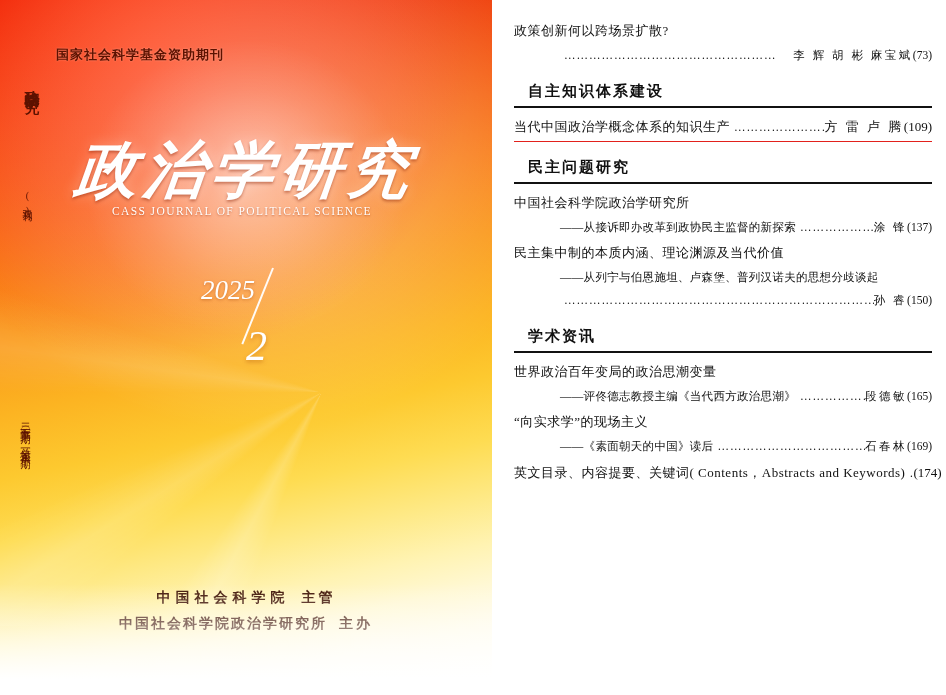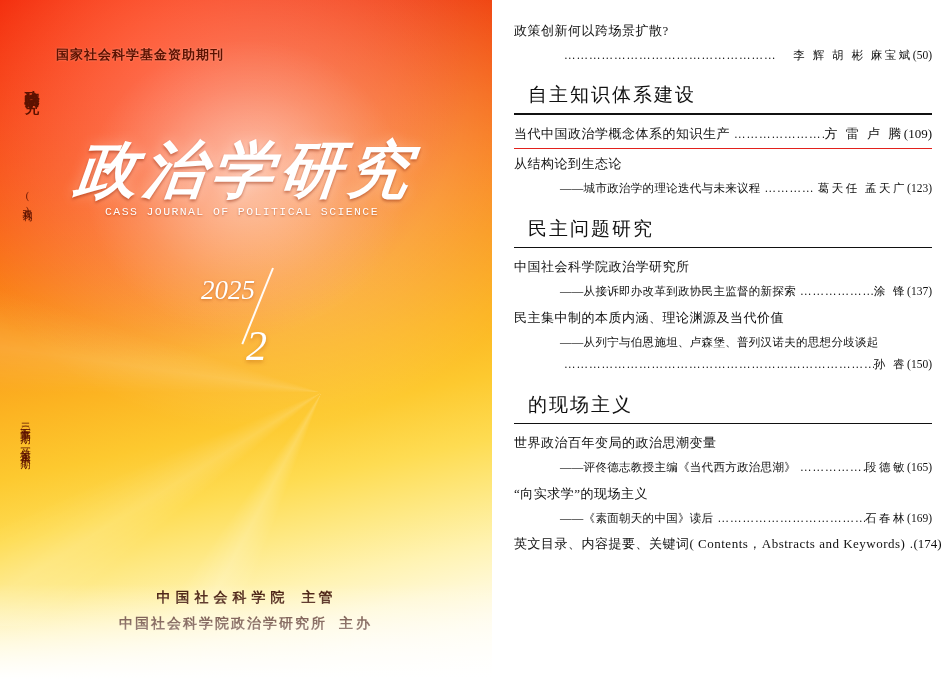--- a/index.html
+++ b/index.html
@@ -129,21 +129,21 @@
       0 0 14px rgba(255,255,255,0.30);
     transform: skewX(-6deg);
   }
   .main-title-en {
     position: absolute;
     left: 0; right: 8px; top: 205px;
     text-align: center;
     font-size: 11.5px;
     letter-spacing: 1.4px;
     color: #ffffff;
-    font-family: Liberation Mono, monospace;
+    font-family: Liberation Serif, serif;
     text-shadow: 0 1px 2px rgba(150,40,0,0.5);
   }
 
   .year {
     position: absolute;
     left: 201px; top: 275px;
     font-size: 27px;
     color: #ffffff;
     font-style: italic;
     font-family: "Liberation Serif", serif;
@@ -213,22 +213,22 @@
     overflow: hidden;
   }
   .authors { letter-spacing: 2.5px; }
   .pg { letter-spacing: 0; }
 
   .section {
     margin-top: 16px;
     margin-bottom: 6px;
   }
   .section-title {
-    font-size: 19px;
-    font-weight: normal;
+    font-size: 15px;
+    font-weight: bold;
     letter-spacing: 2px;
     padding-left: 14px;
     padding-bottom: 5px;
   }
   .section-rule {
     height: 1.5px;
     background: #111;
     width: 100%;
   }
   .highlight-entry { position: relative; }
@@ -282,48 +282,39 @@
     <div class="bottomfade"></div>
   </div>
 
   <div class="toc">
 
     <div class="entry">
       <div class="title-line">政策创新何以跨场景扩散?</div>
       <div class="dots-line flexline">
         <span class="fill">……………………………………………</span>
         <span class="authors">李 辉 胡 彬 麻宝斌</span>
-        <span class="pg">(50)</span>
+        <span class="pg">(73)</span>
       </div>
     </div>
 
     <div class="section">
       <div class="section-title">自主知识体系建设</div>
       <div class="section-rule"></div>
     </div>
 
     <div class="entry highlight-entry">
       <div class="title-line flexline">
         <span>当代中国政治学概念体系的知识生产</span>
         <span class="fill">………………………</span>
         <span class="authors">方 雷 卢 腾</span>
         <span class="pg">(109)</span>
       </div>
       <div class="highlight-rule"></div>
     </div>
 
-    <div class="entry">
-      <div class="title-line">从结构论到生态论</div>
-      <div class="sub-line flexline">
-        <span>——城市政治学的理论迭代与未来议程</span>
-        <span class="fill">…………</span>
-        <span class="authors">葛天任 孟天广</span>
-        <span class="pg">(123)</span>
-      </div>
-    </div>
 
     <div class="section">
       <div class="section-title">民主问题研究</div>
       <div class="section-rule"></div>
     </div>
 
     <div class="entry">
       <div class="title-line">中国社会科学院政治学研究所</div>
       <div class="sub-line flexline">
         <span>——从接诉即办改革到政协民主监督的新探索</span>
@@ -337,21 +328,21 @@
       <div class="title-line">民主集中制的本质内涵、理论渊源及当代价值</div>
       <div class="sub-line">——从列宁与伯恩施坦、卢森堡、普列汉诺夫的思想分歧谈起</div>
       <div class="dots-line flexline">
         <span class="fill">………………………………………………………………………</span>
         <span class="authors">孙 睿</span>
         <span class="pg">(150)</span>
       </div>
     </div>
 
     <div class="section">
-      <div class="section-title">的现场主义</div>
+      <div class="section-title">学术资讯</div>
       <div class="section-rule"></div>
     </div>
 
     <div class="entry">
       <div class="title-line">世界政治百年变局的政治思潮变量</div>
       <div class="sub-line flexline">
         <span>——评佟德志教授主编《当代西方政治思潮》</span>
         <span class="fill">…………………</span>
         <span class="authors">段德敏</span>
         <span class="pg">(165)</span>

